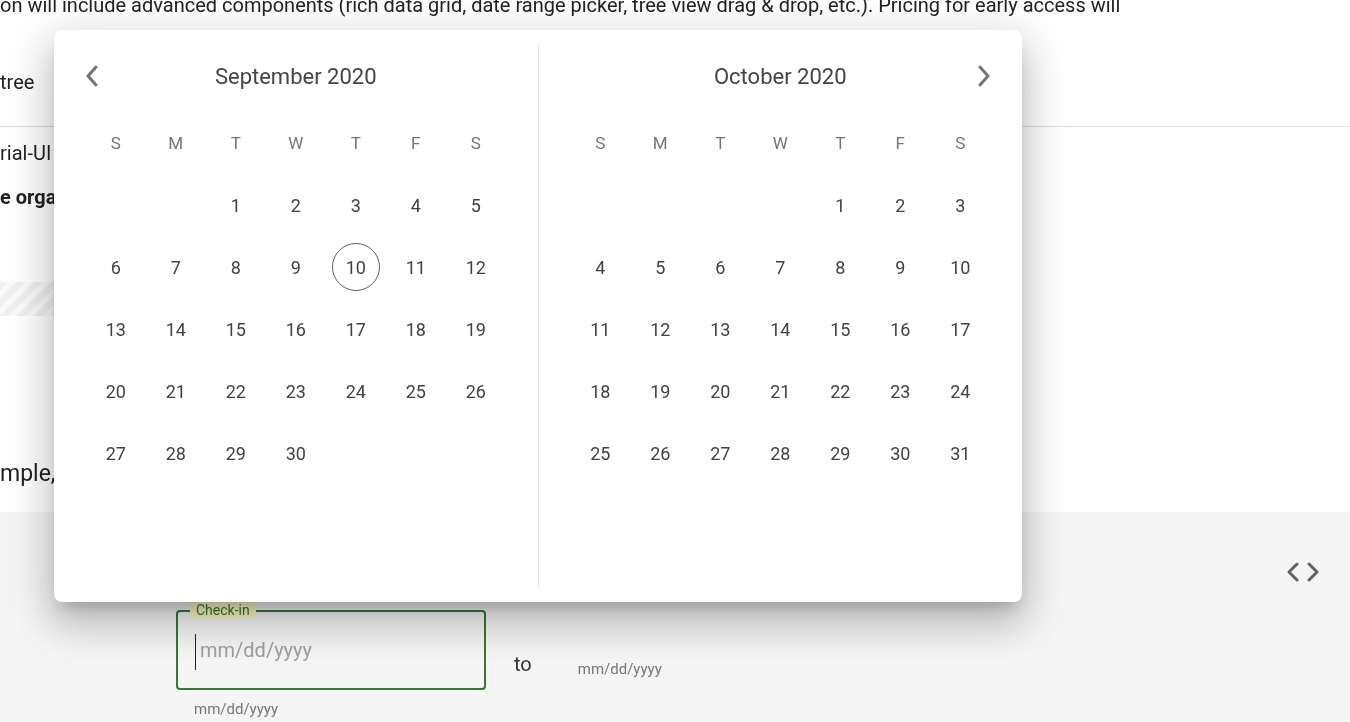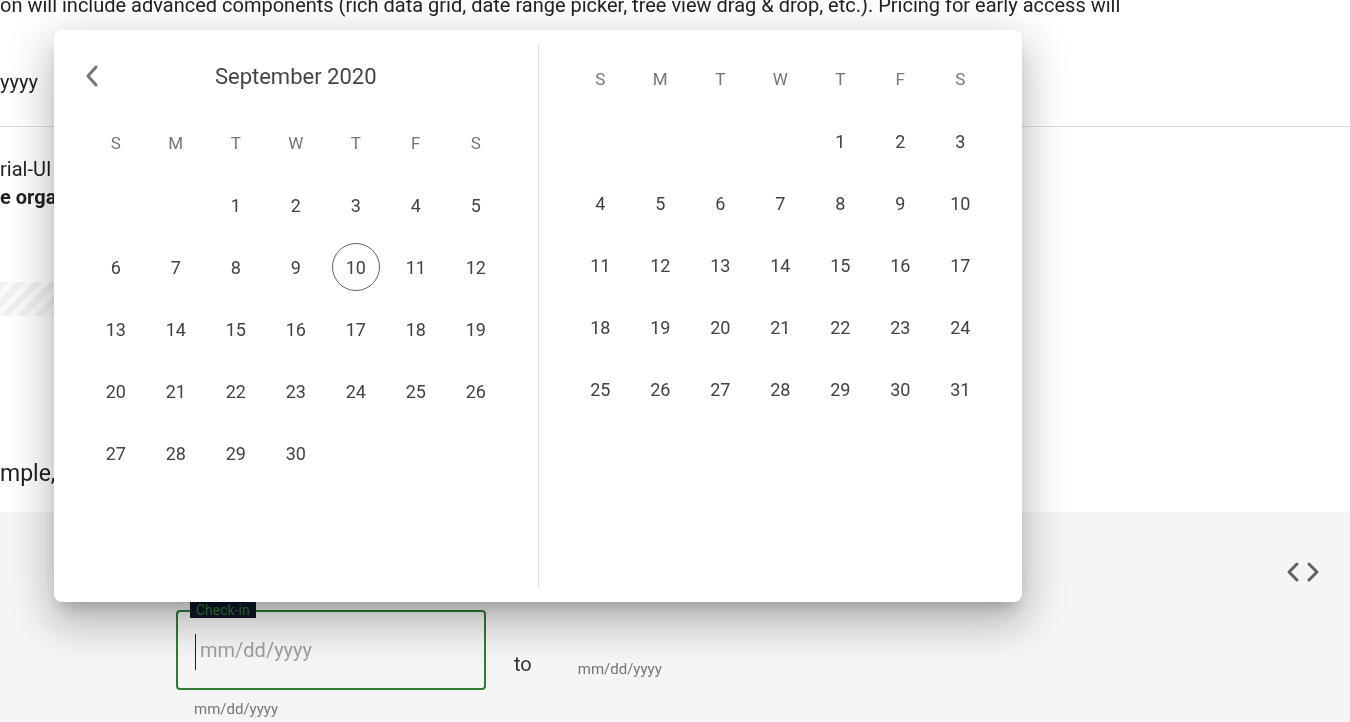--- a/index.html
+++ b/index.html
@@ -28,21 +28,21 @@
     font-size: 20px;
     color: #222;
   }
   .gray-block {
     position: absolute;
     left: 0; right: 0;
     top: 126px; height: 190px;
     background: #fff;
     border-top: 1px solid #ddd;
   }
-  .gray-block .line1 { position: absolute; top: 30px; left: 0; font-size: 20px; }
+  .gray-block .line1 { position: absolute; top: 14px; left: 0; font-size: 20px; }
   .gray-block .line2 { position: absolute; top: 58px; left: 0; font-size: 20px; font-weight: bold; }
   .stripe {
     position: absolute; left: 0; top: 282px; width: 60px; height: 34px;
     background: repeating-linear-gradient(135deg,#f0f0f0 0 6px,#fafafa 6px 12px);
   }
   .bg-text-3 { position: absolute; top: 460px; left: 0; font-size: 23px; color: #222; }
   .demo-area {
     position: absolute;
     left: 0; right: 0;
     top: 512px; bottom: 0;
@@ -72,21 +72,21 @@
   .text-field.outlined-default {
     border: 1px solid rgba(0,0,0,0.38);
   }
   .text-field.outlined-focus {
     border: 2px solid #2e7d32;
   }
   .text-field .notch-label {
     position: absolute;
     top: -10px;
     left: 12px;
-    background: #0f172a;
+    background: #fef9c3;
     padding: 0 6px;
     font-size: 14px;
     color: #2e7d32;
   }
   .text-field .placeholder {
     position: absolute;
     left: 18px;
     top: 50%;
     transform: translateY(-50%);
     font-size: 20px;
@@ -183,21 +183,21 @@
   }
   .day.today .circle {
     border: 1.5px solid #616161;
   }
   svg { display: block; }
 </style>
 </head>
 <body>
 
 <div class="bg-text-1">on will include advanced components (rich data grid, date range picker, tree view drag &amp; drop, etc.). Pricing for early access will</div>
-<div class="bg-text-2">yyyy</div>
+<div class="bg-text-2">tree</div>
 <div class="gray-block">
   <div class="line1">rial-UI</div>
   <div class="line2">e orga</div>
 </div>
 <div class="stripe"></div>
 <div class="bg-text-3">mple,</div>
 
 <div class="demo-area">
   <div class="code-toggle">
     <svg width="34" height="24" viewBox="0 0 34 24">
@@ -333,20 +333,28 @@
         </div>
         <div class="day">
           <div class="circle">30</div>
         </div>
       </div>
   </div>
 
   <div class="divider"></div>
 
   <div class="month-panel">
+    <div class="month-header">
+      <div class="month-title">October 2020</div>
+      <div class="nav-btn right">
+        <svg width="14" height="22" viewBox="0 0 14 22">
+            <path d="M3 2 L11 11 L3 20" stroke="#757575" stroke-width="3" fill="none" stroke-linecap="round" stroke-linejoin="round"></path>
+          </svg>
+      </div>
+    </div>
     <div class="cal-grid" id="grid-1">
         <div class="dow">S</div>
         <div class="dow">M</div>
         <div class="dow">T</div>
         <div class="dow">W</div>
         <div class="dow">T</div>
         <div class="dow">F</div>
         <div class="dow">S</div>
         <div class="day empty"></div>
         <div class="day empty"></div>

